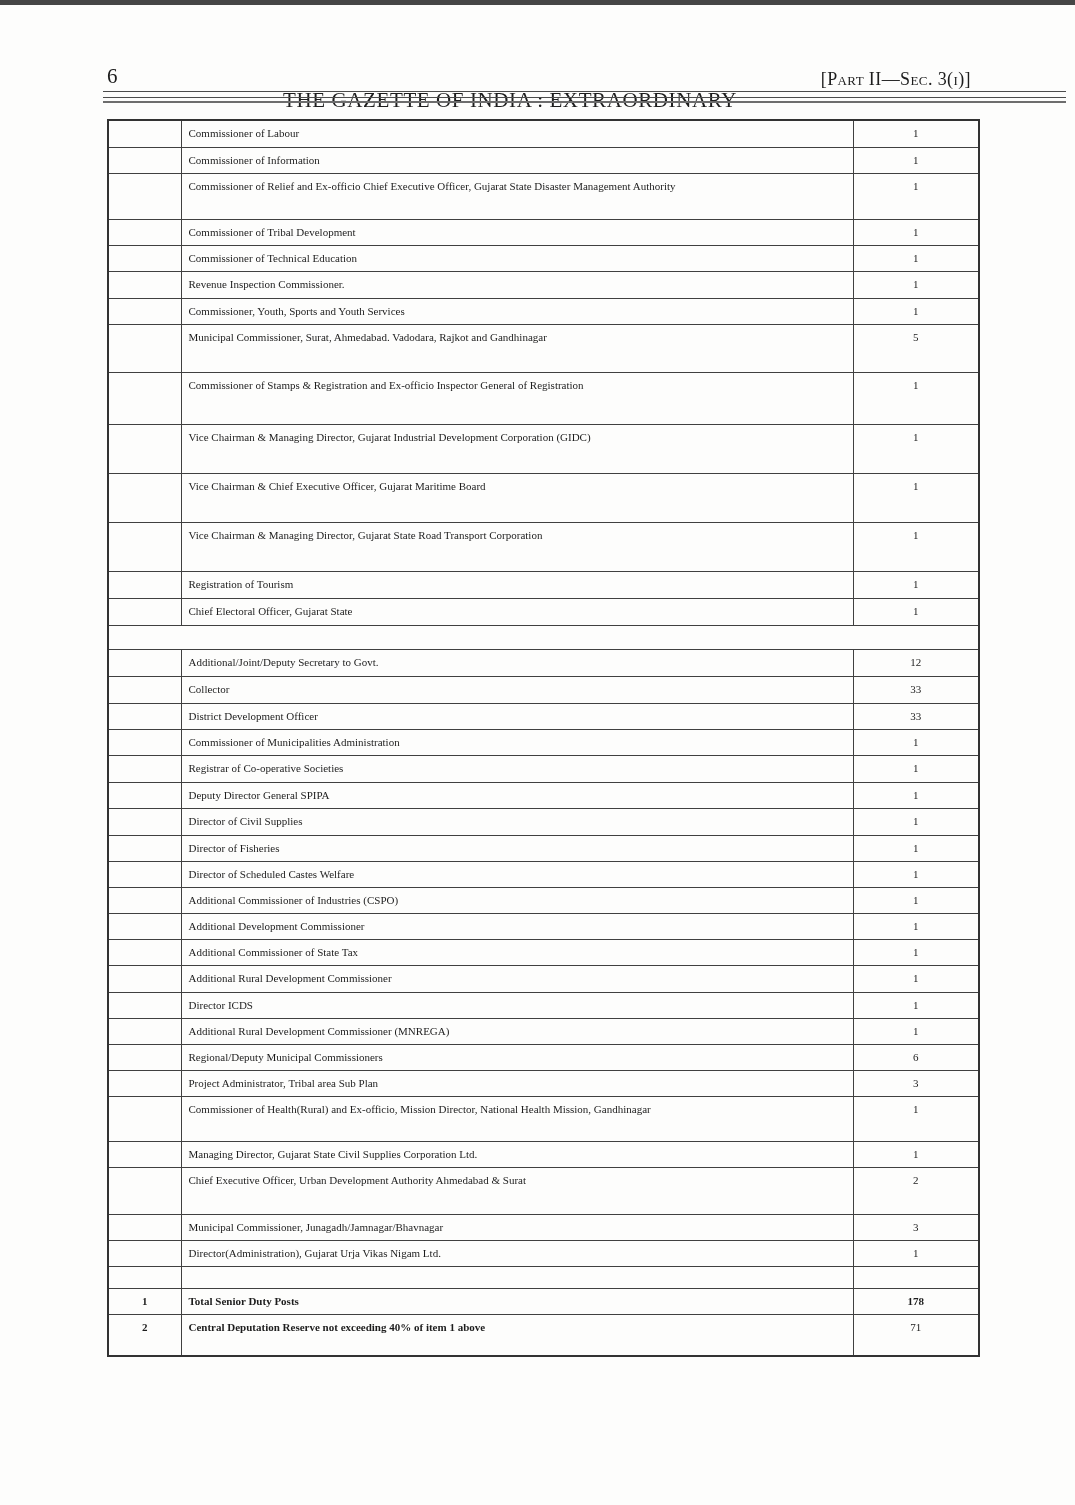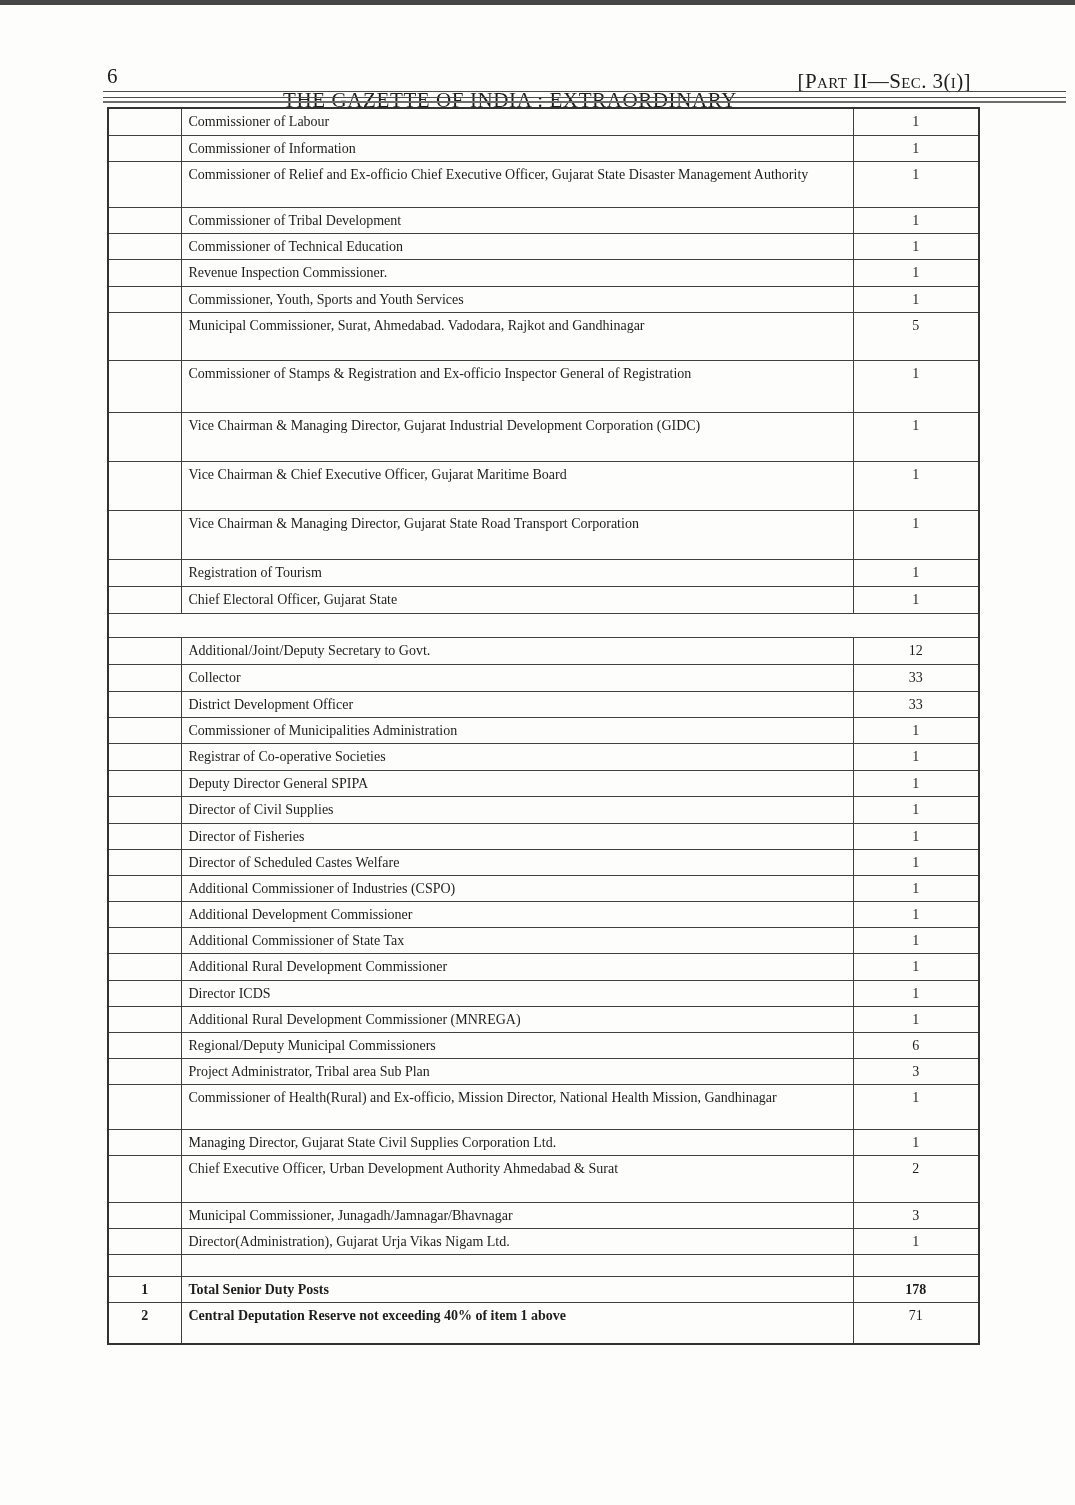--- a/index.html
+++ b/index.html
@@ -28,44 +28,44 @@
     top: 70px; left: 0;
     width: 1020px;
     text-align: center;
     font-size: 21px;
     letter-spacing: 0.6px;
     margin-top: 18px;
   }
   .hdr-section {
     position: absolute;
     top: 69px; right: 104px;
-    font-size: 21px;
+    font-size: 18px;
     font-variant: small-caps;
     letter-spacing: 0.4px;
   }
   .rule-thin {
     position: absolute;
     top: 91px; left: 103px;
     width: 963px; height: 0;
     border-top: 1px solid #4c4c4c;
   }
   .rule-double {
     position: absolute;
     top: 97px; left: 103px;
     width: 963px; height: 3px;
     border-top: 1px solid #4c4c4c;
     border-bottom: 2px solid #6d6d6d;
   }
   table.gazette {
     position: absolute;
-    top: 107px; left: 107px;
+    top: 119px; left: 107px;
     width: 871px;
     border-collapse: collapse;
     table-layout: fixed;
-    font-size: 14px;
+    font-size: 11px;
     line-height: 21px;
   }
   table.gazette { border: 2px solid #323232; }
   table.gazette td {
     border: 1px solid #404040;
     vertical-align: top;
     overflow: hidden;
   }
   td.c-sno {
     text-align: center;

